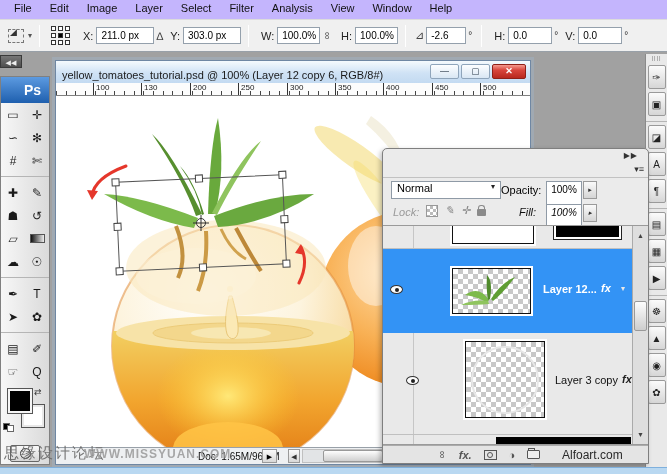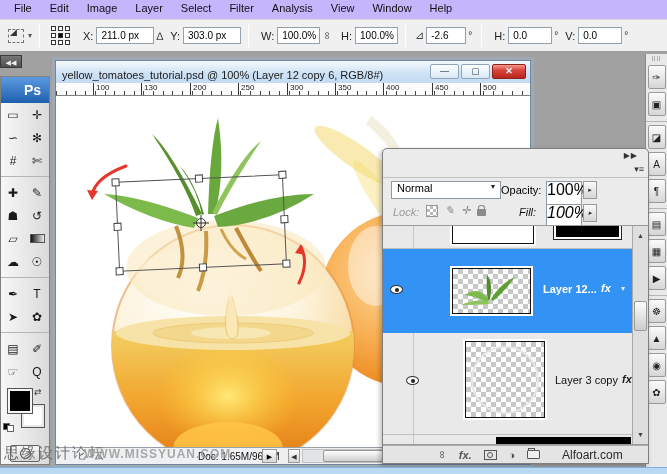--- a/index.html
+++ b/index.html
@@ -66,21 +66,21 @@
   .hscroll-thumb { position:absolute; left:20px; width:60px; top:0; height:12px; background:linear-gradient(#fdfdfd,#cfcfcf); border:1px solid #999; border-radius:2px; cursor:pointer; }
 
   
   .layers-panel { position:absolute; left:382px; top:148px; width:267px; height:316px; background:#ebebeb; border:1px solid #7f7f7f; border-radius:5px 5px 0 0; z-index:6; box-shadow:-2px 2px 5px rgba(0,0,0,.25); font-size:11px; }
   .lp-collapse { position:absolute; right:10px; top:2px; font-size:8px; color:#333; letter-spacing:1px; cursor:pointer; }
   .lp-tab { position:absolute; left:8px; top:7px; width:64px; height:21px; background:linear-gradient(#ffffff,#e9e9e9); border:1px solid #8f8f8f; border-bottom:none; border-radius:4px 4px 0 0; display:flex; align-items:center; justify-content:center; gap:4px; font-size:11px; color:#111; cursor:pointer; }
   .lp-menu { position:absolute; right:4px; top:15px; font-size:9px; color:#333; cursor:pointer; }
   .lp-blendrow { position:absolute; left:0; top:28px; right:0; height:24px; border-top:1px solid #c2c2c2; }
   .blend-select { position:absolute; left:8px; top:3px; width:110px; height:18px; background:#fff; border:1px solid #8f9aa6; display:flex; justify-content:space-between; padding:0 5px; font-size:11px; cursor:pointer; }
   .blend-select .dd { font-size:8px; color:#222; }
-  .small-field { position:absolute; width:36px; height:31px; background:#fff; border:1px solid #8f9aa6; font-size:16px; text-align:center; line-height:16px; }
+  .small-field { position:absolute; width:36px; height:31px; background:#fff; border:1px solid #8f9aa6; font-size:10px; text-align:center; line-height:16px; }
   .spin-btn { position:absolute; width:14px; height:18px; border:1px solid #9a9a9a; background:linear-gradient(#fafafa,#d5d5d5); font-size:7px; text-align:center; line-height:16px; color:#333; cursor:pointer; }
   .lp-lockrow { position:absolute; left:0; top:52px; right:0; height:24px;font-style:italic; }
   .lock-label { position:absolute; left:10px; top:5px; color:#9a9a9a; }
   .lock-icons { position:absolute; left:43px; top:3px; display:flex; gap:7px; align-items:center; color:#8a8a8a; font-size:11px; }
   .checker-mini { width:12px; height:12px; border:1px solid #999;
     background-image:linear-gradient(45deg,#bbb 25%,transparent 25%,transparent 75%,#bbb 75%),linear-gradient(45deg,#bbb 25%,transparent 25%,transparent 75%,#bbb 75%);
     background-size:6px 6px; background-position:0 0,3px 3px; background-color:#fff; }
   .mini-lock { width:9px; height:7px; background:#8a8a8a; border-radius:1px; position:relative; margin-top:4px; }
   .mini-lock:before { content:""; position:absolute; left:1px; top:-4px; width:5px; height:4px; border:1.5px solid #8a8a8a; border-bottom:none; border-radius:3px 3px 0 0; }
   .fill-label { position:absolute; left:136px; top:5px; color:#111; }

